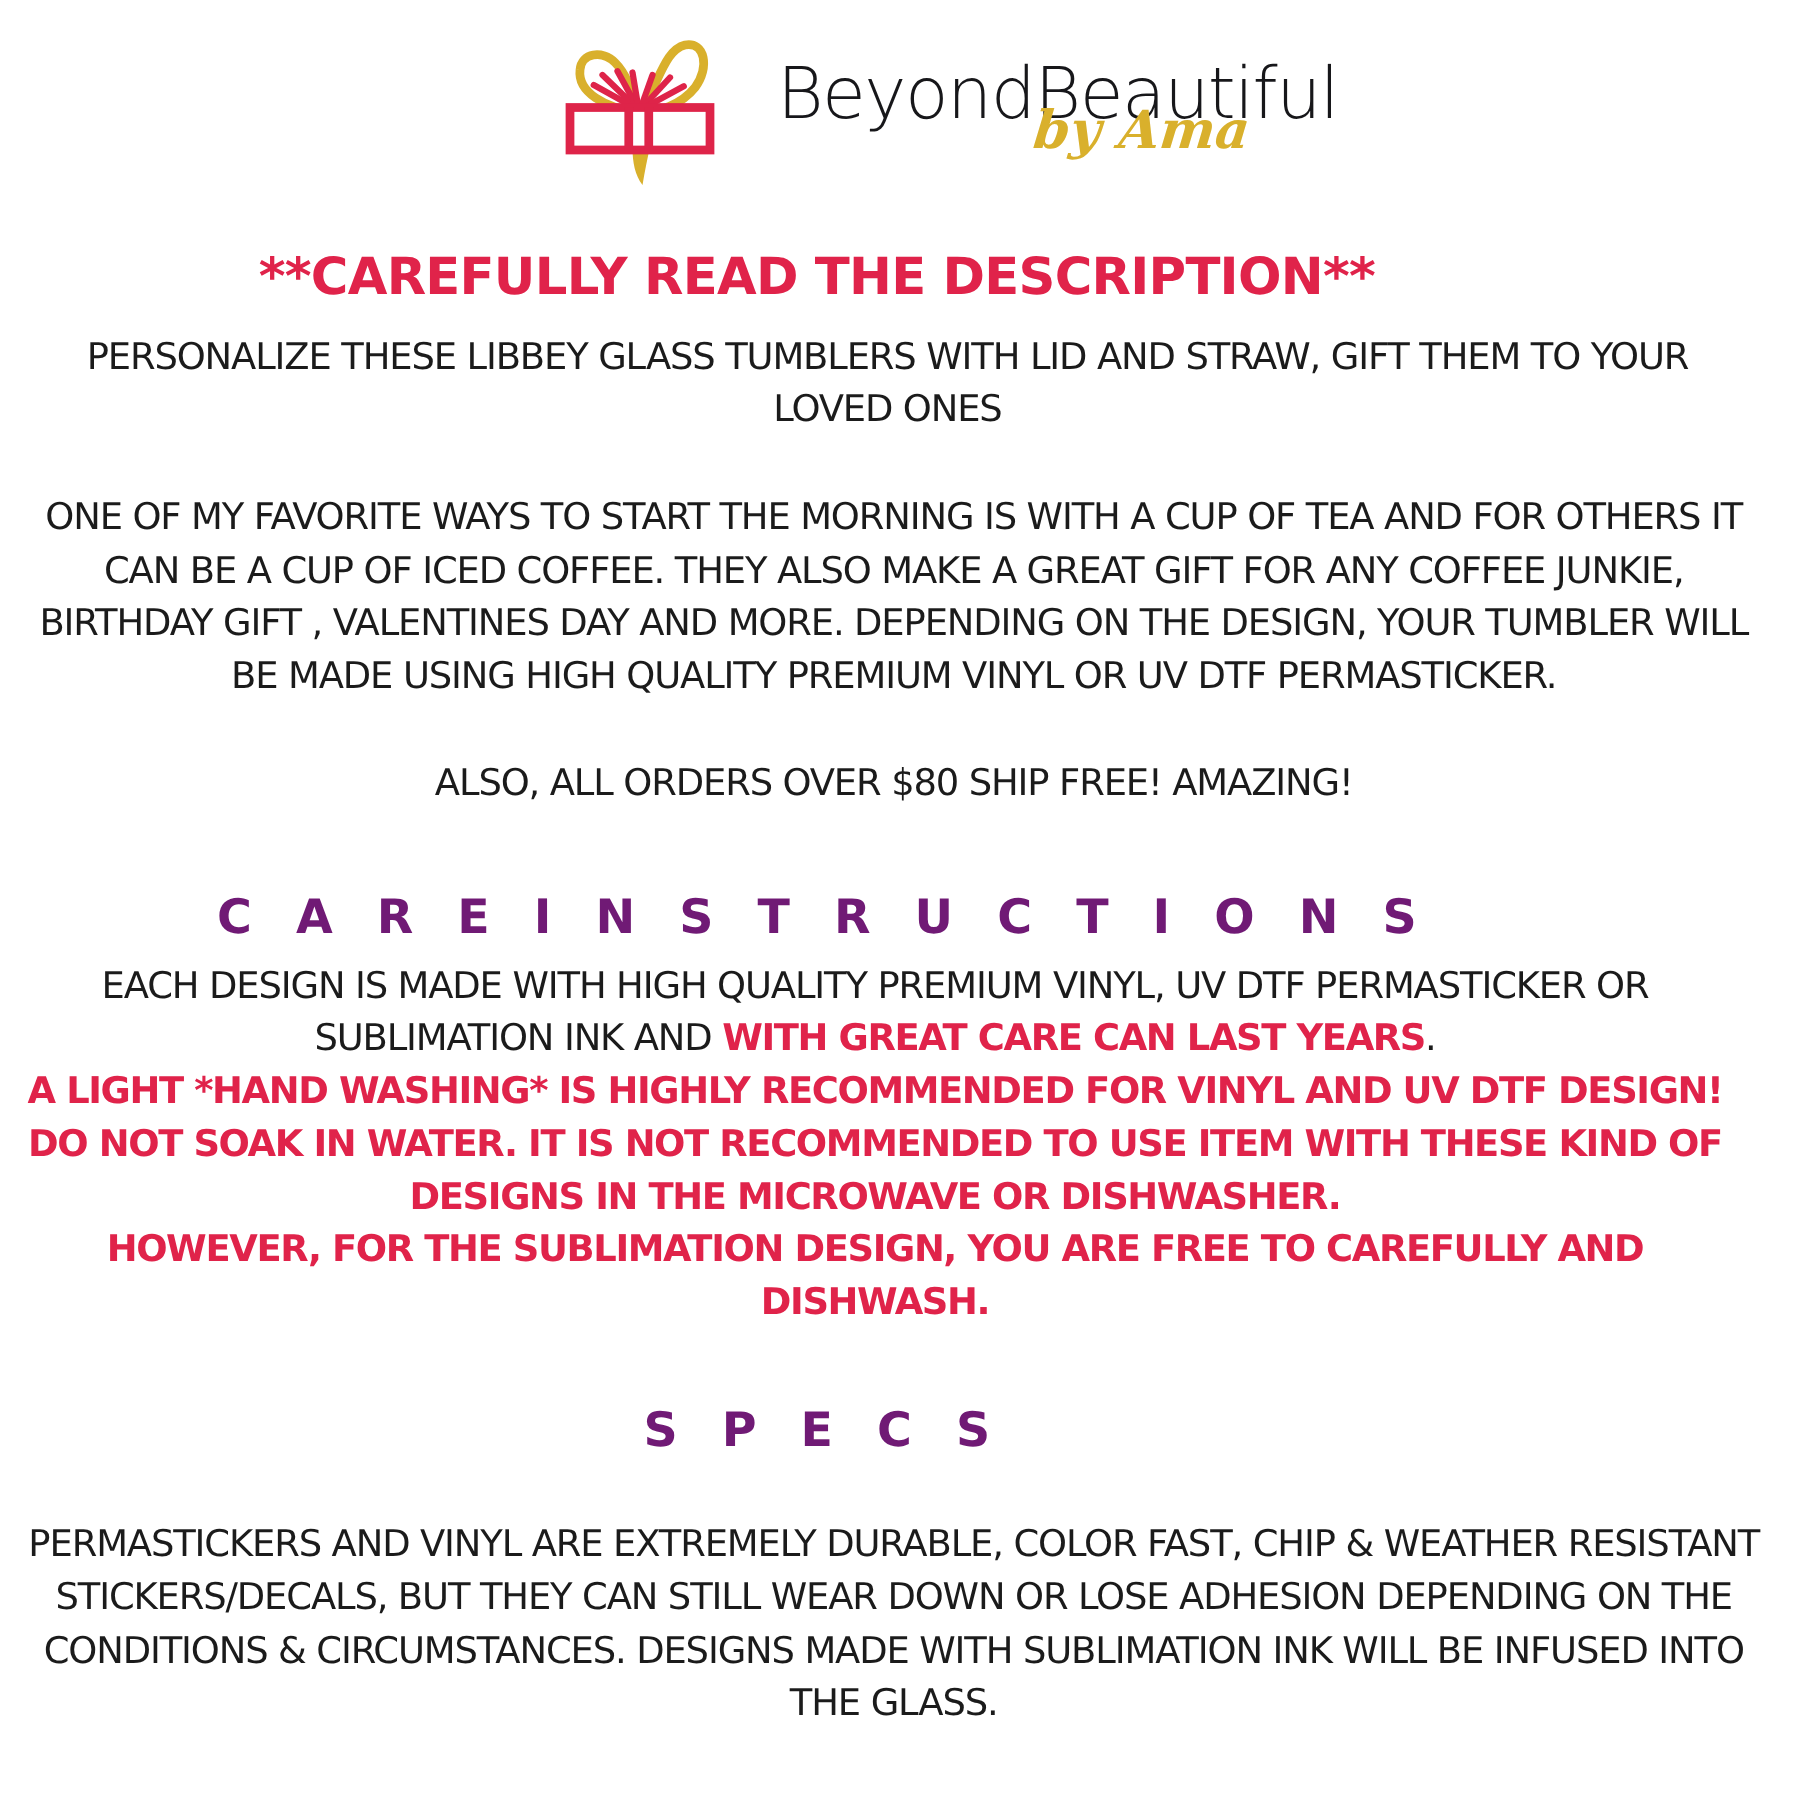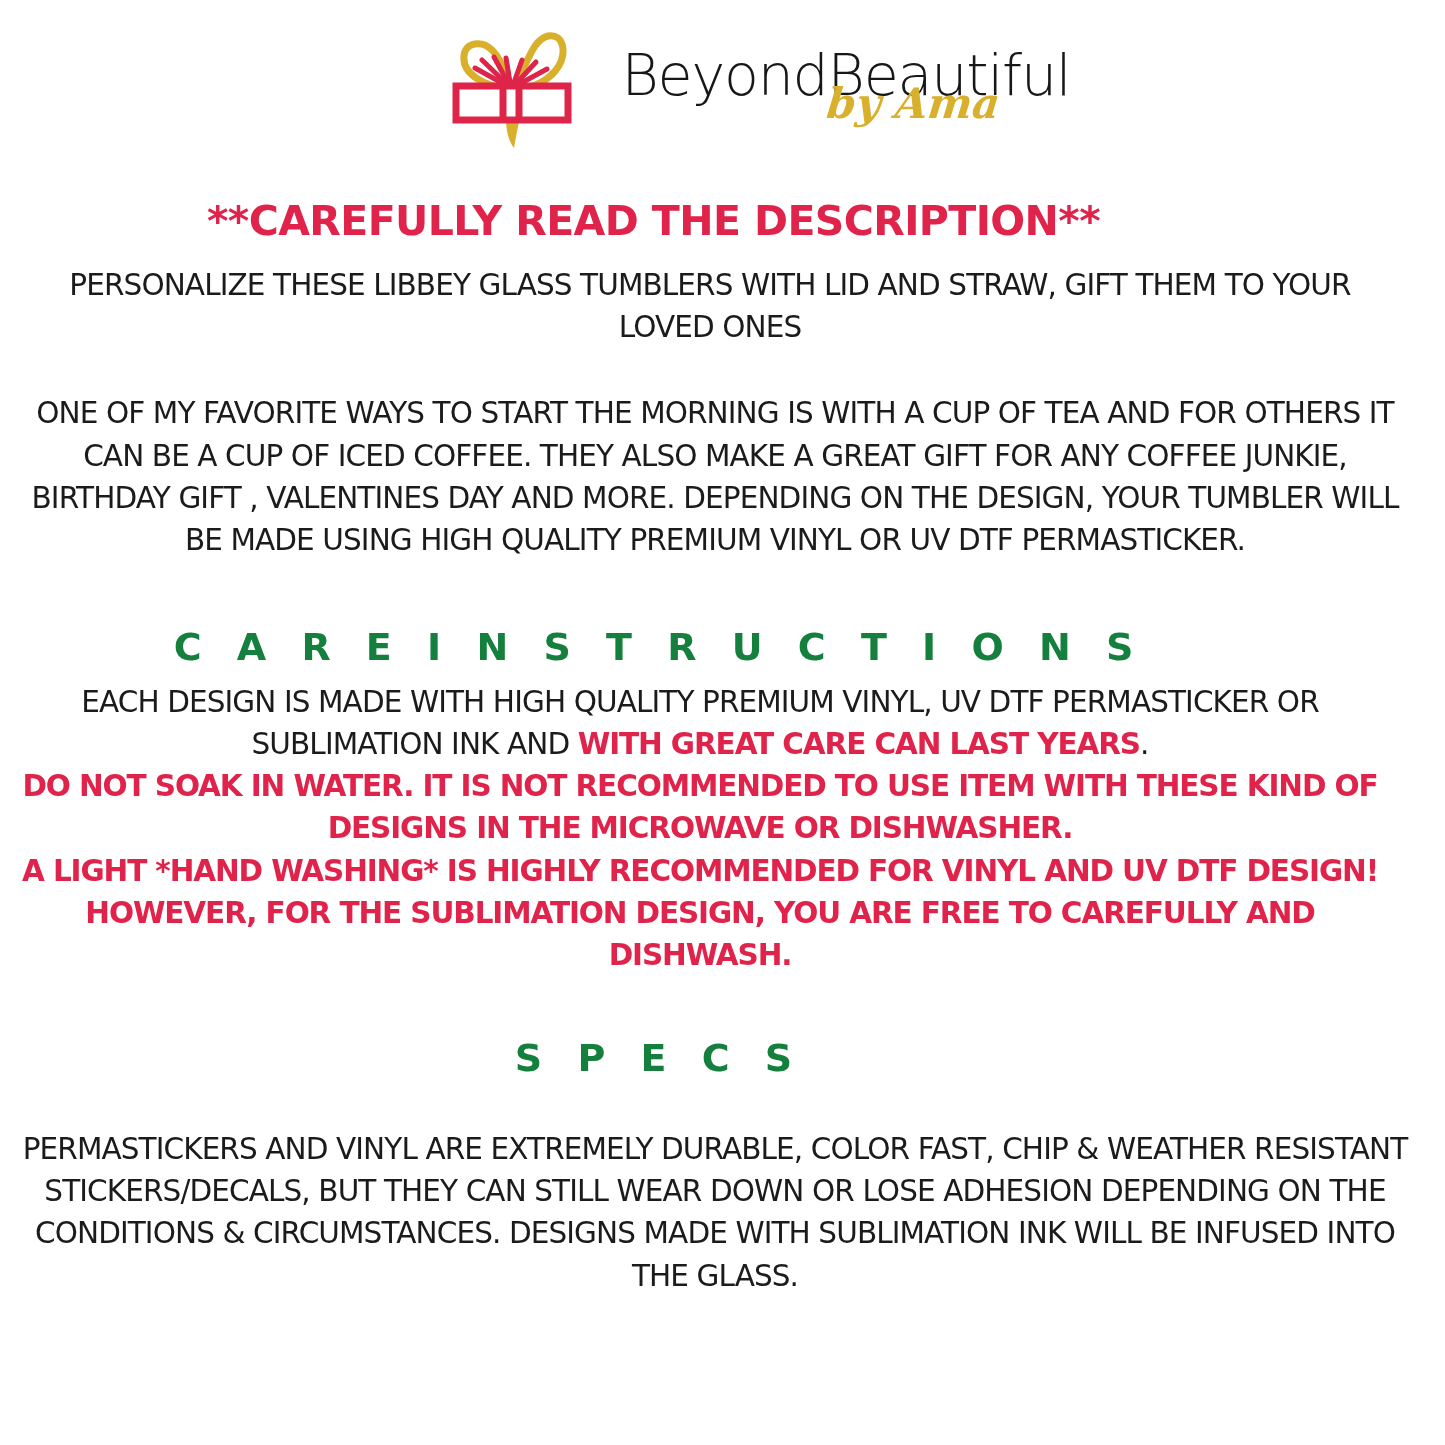--- a/index.html
+++ b/index.html
@@ -100,21 +100,21 @@
     box-sizing: border-box;
   }
 
   .p-intro   { width: 1420px; margin-top: 20px; }
   .p-story   { width: 1430px; margin-top: 44px; }
   .p-ship    { width: 1430px; margin-top: 44px; }
   .p-care    { width: 1400px; margin-top: 4px; }
   .p-specs   { width: 1430px; margin-top: 6px; }
 
   .section-heading {
-    color: #15803d;
+    color: #701a75;
     font-family: "DejaVu Sans", sans-serif;
     font-weight: 700;
     font-size: 38px;
     letter-spacing: 11px;
     line-height: 1.1;
     text-indent: 11px;
   }
   .h-care  { margin-top: 66px; margin-bottom: 12px; }
   .h-specs { margin-top: 62px; margin-bottom: 4px; }
 
@@ -169,27 +169,28 @@
   </div>
 
   <div class="content">
 
     <div class="headline">**CAREFULLY READ THE DESCRIPTION**</div>
 
     <div class="para p-intro">PERSONALIZE THESE LIBBEY GLASS TUMBLERS WITH LID AND STRAW, GIFT THEM TO YOUR LOVED ONES</div>
 
     <div class="para p-story">ONE OF MY FAVORITE WAYS TO START THE MORNING IS WITH A CUP OF TEA AND FOR OTHERS IT CAN BE A CUP OF ICED COFFEE. THEY ALSO MAKE A GREAT GIFT FOR ANY COFFEE JUNKIE, BIRTHDAY GIFT , VALENTINES DAY AND MORE. DEPENDING ON THE DESIGN, YOUR TUMBLER WILL BE MADE USING HIGH QUALITY PREMIUM VINYL OR UV DTF PERMASTICKER.</div>
 
+    <div class="para p-ship">ALSO, ALL ORDERS OVER $80 SHIP FREE! AMAZING!</div>
 
     <div class="section-heading h-care">C A R E   I N S T R U C T I O N S</div>
 
     <div class="para p-care">
       <span class="blk">EACH DESIGN IS MADE WITH HIGH QUALITY PREMIUM VINYL, UV DTF PERMASTICKER OR SUBLIMATION INK AND </span><span class="red-bold">WITH GREAT CARE CAN LAST YEARS</span><span class="blk">.</span>
+      <span class="red-line">A LIGHT *HAND WASHING* IS HIGHLY RECOMMENDED FOR VINYL AND UV DTF DESIGN!</span>
       <span class="red-line">DO NOT SOAK IN WATER. IT IS NOT RECOMMENDED TO USE ITEM WITH THESE KIND OF DESIGNS IN THE MICROWAVE OR DISHWASHER.</span>
-      <span class="red-line">A LIGHT *HAND WASHING* IS HIGHLY RECOMMENDED FOR VINYL AND UV DTF DESIGN!</span>
       <span class="red-line">HOWEVER, FOR THE SUBLIMATION DESIGN, YOU ARE FREE TO CAREFULLY AND DISHWASH.</span>
     </div>
 
     <div class="section-heading h-specs">S P E C S</div>
 
     <div class="para p-specs">
       <br>
       <span>PERMASTICKERS AND VINYL ARE EXTREMELY DURABLE, COLOR FAST, CHIP &amp; WEATHER RESISTANT STICKERS/DECALS, BUT THEY CAN STILL WEAR DOWN OR LOSE ADHESION DEPENDING ON THE CONDITIONS &amp; CIRCUMSTANCES. DESIGNS MADE WITH SUBLIMATION INK WILL BE INFUSED INTO THE GLASS.</span>
     </div>
 

